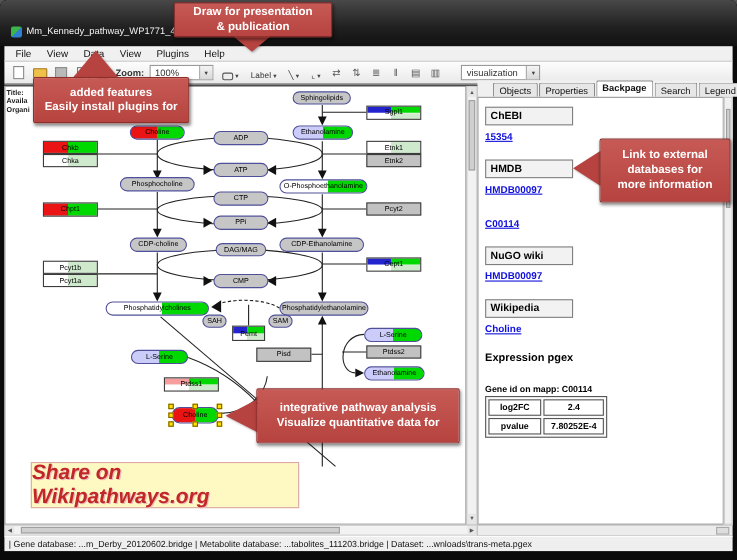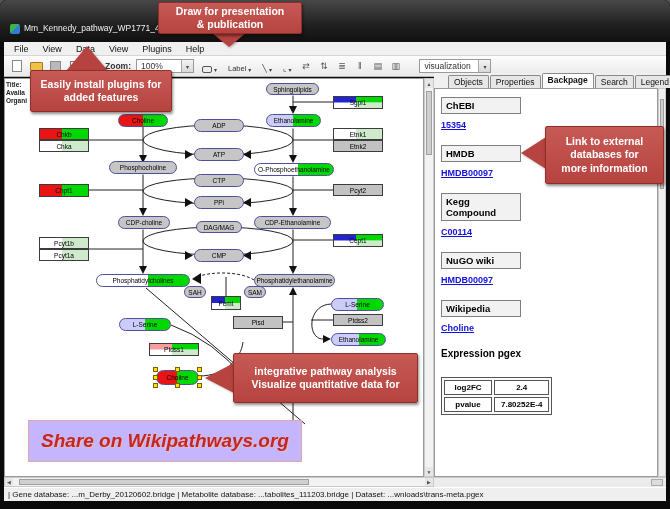--- a/index.html
+++ b/index.html
@@ -104,22 +104,22 @@
   .tri{position:absolute;z-index:49;width:0;height:0;filter:drop-shadow(1px 1px 1px rgba(0,0,0,.3));}
   .c1{left:158px;top:2px;width:144px;height:32px;font-size:10.5px;}
   .c1-tri{left:212px;top:33px;border-left:17px solid transparent;border-right:17px solid transparent;border-top:14px solid #b6433f;}
   .c2{left:30px;top:70px;width:142px;height:42px;font-size:10.5px;}
   .c2-tri{left:66px;top:46px;border-left:21px solid transparent;border-right:21px solid transparent;border-bottom:25px solid #b6433f;}
   .c3{left:545px;top:126px;width:119px;height:58px;font-size:10.5px;}
   .c3-tri{left:521px;top:137px;border-top:16px solid transparent;border-bottom:16px solid transparent;border-right:25px solid #b6433f;}
   .c4{left:233px;top:353px;width:185px;height:50px;font-size:10.5px;}
   .c4-tri{left:205px;top:363px;border-top:15px solid transparent;border-bottom:15px solid transparent;border-right:29px solid #b6433f;}
   
-  .share{position:absolute;left:28px;top:420px;width:274px;height:42px;z-index:40;
-    background:#c4b5fd;border:1px solid #dca8a8;display:flex;align-items:center;justify-content:center;}
+  .share{position:absolute;left:28px;top:420px;width:244px;height:42px;z-index:40;
+    background:#fef9c3;border:1px solid #dca8a8;display:flex;align-items:center;justify-content:center;}
   .share span{color:#c22727;font-size:19px;font-weight:bold;font-style:italic;
     text-shadow:1px 1px 0 #e9baba;}
 </style>
 </head>
 <body>
 
 <div class="screen">
 
   <div class="titlebar">
     <div class="win-icon"></div>
@@ -296,25 +296,26 @@
         <div class="tab">Objects</div>
         <div class="tab">Properties</div>
         <div class="tab active">Backpage</div>
         <div class="tab">Search</div>
         <div class="tab">Legend</div>
       </div>
     <div class="panel-content">
       <div id="bp-sections">
           <div class="bp-sec"><div class="bp-head">ChEBI</div><a class="bp-link">15354</a></div>
           <div class="bp-sec"><div class="bp-head">HMDB</div><a class="bp-link">HMDB00097</a></div>
-          <div class="bp-sec"><div class="bp-head">Kegg Compound</div><a class="bp-link">C00114</a></div>
+          <div class="bp-sec"><a class="bp-link">C00114</a></div>
           <div class="bp-sec"><div class="bp-head">NuGO wiki</div><a class="bp-link">HMDB00097</a></div>
           <div class="bp-sec"><div class="bp-head">Wikipedia</div><a class="bp-link">Choline</a></div>
         </div>
       <div class="bp-expr">Expression pgex</div>
+      <div class="bp-geneid">Gene id on mapp: C00114</div>
       <table class="bp-table">
         <tbody id="bp-table">
             <tr>
               <td>log2FC</td>
               <td>2.4</td>
             </tr>
             <tr>
               <td>pvalue</td>
               <td>7.80252E-4</td>
             </tr>
@@ -326,22 +327,22 @@
     </div>
   </div>
 
   <div class="callout c1">
     <div>Draw for presentation</div>
     <div>&amp; publication</div>
   </div>
   <div class="tri c1-tri"></div>
 
   <div class="callout c2">
+    <div>added features</div>
     <div>Easily install plugins for</div>
-    <div>added features</div>
   </div>
   <div class="tri c2-tri"></div>
 
   <div class="callout c3">
     <div>Link to external</div>
     <div>databases for</div>
     <div>more information</div>
   </div>
   <div class="tri c3-tri"></div>
 

